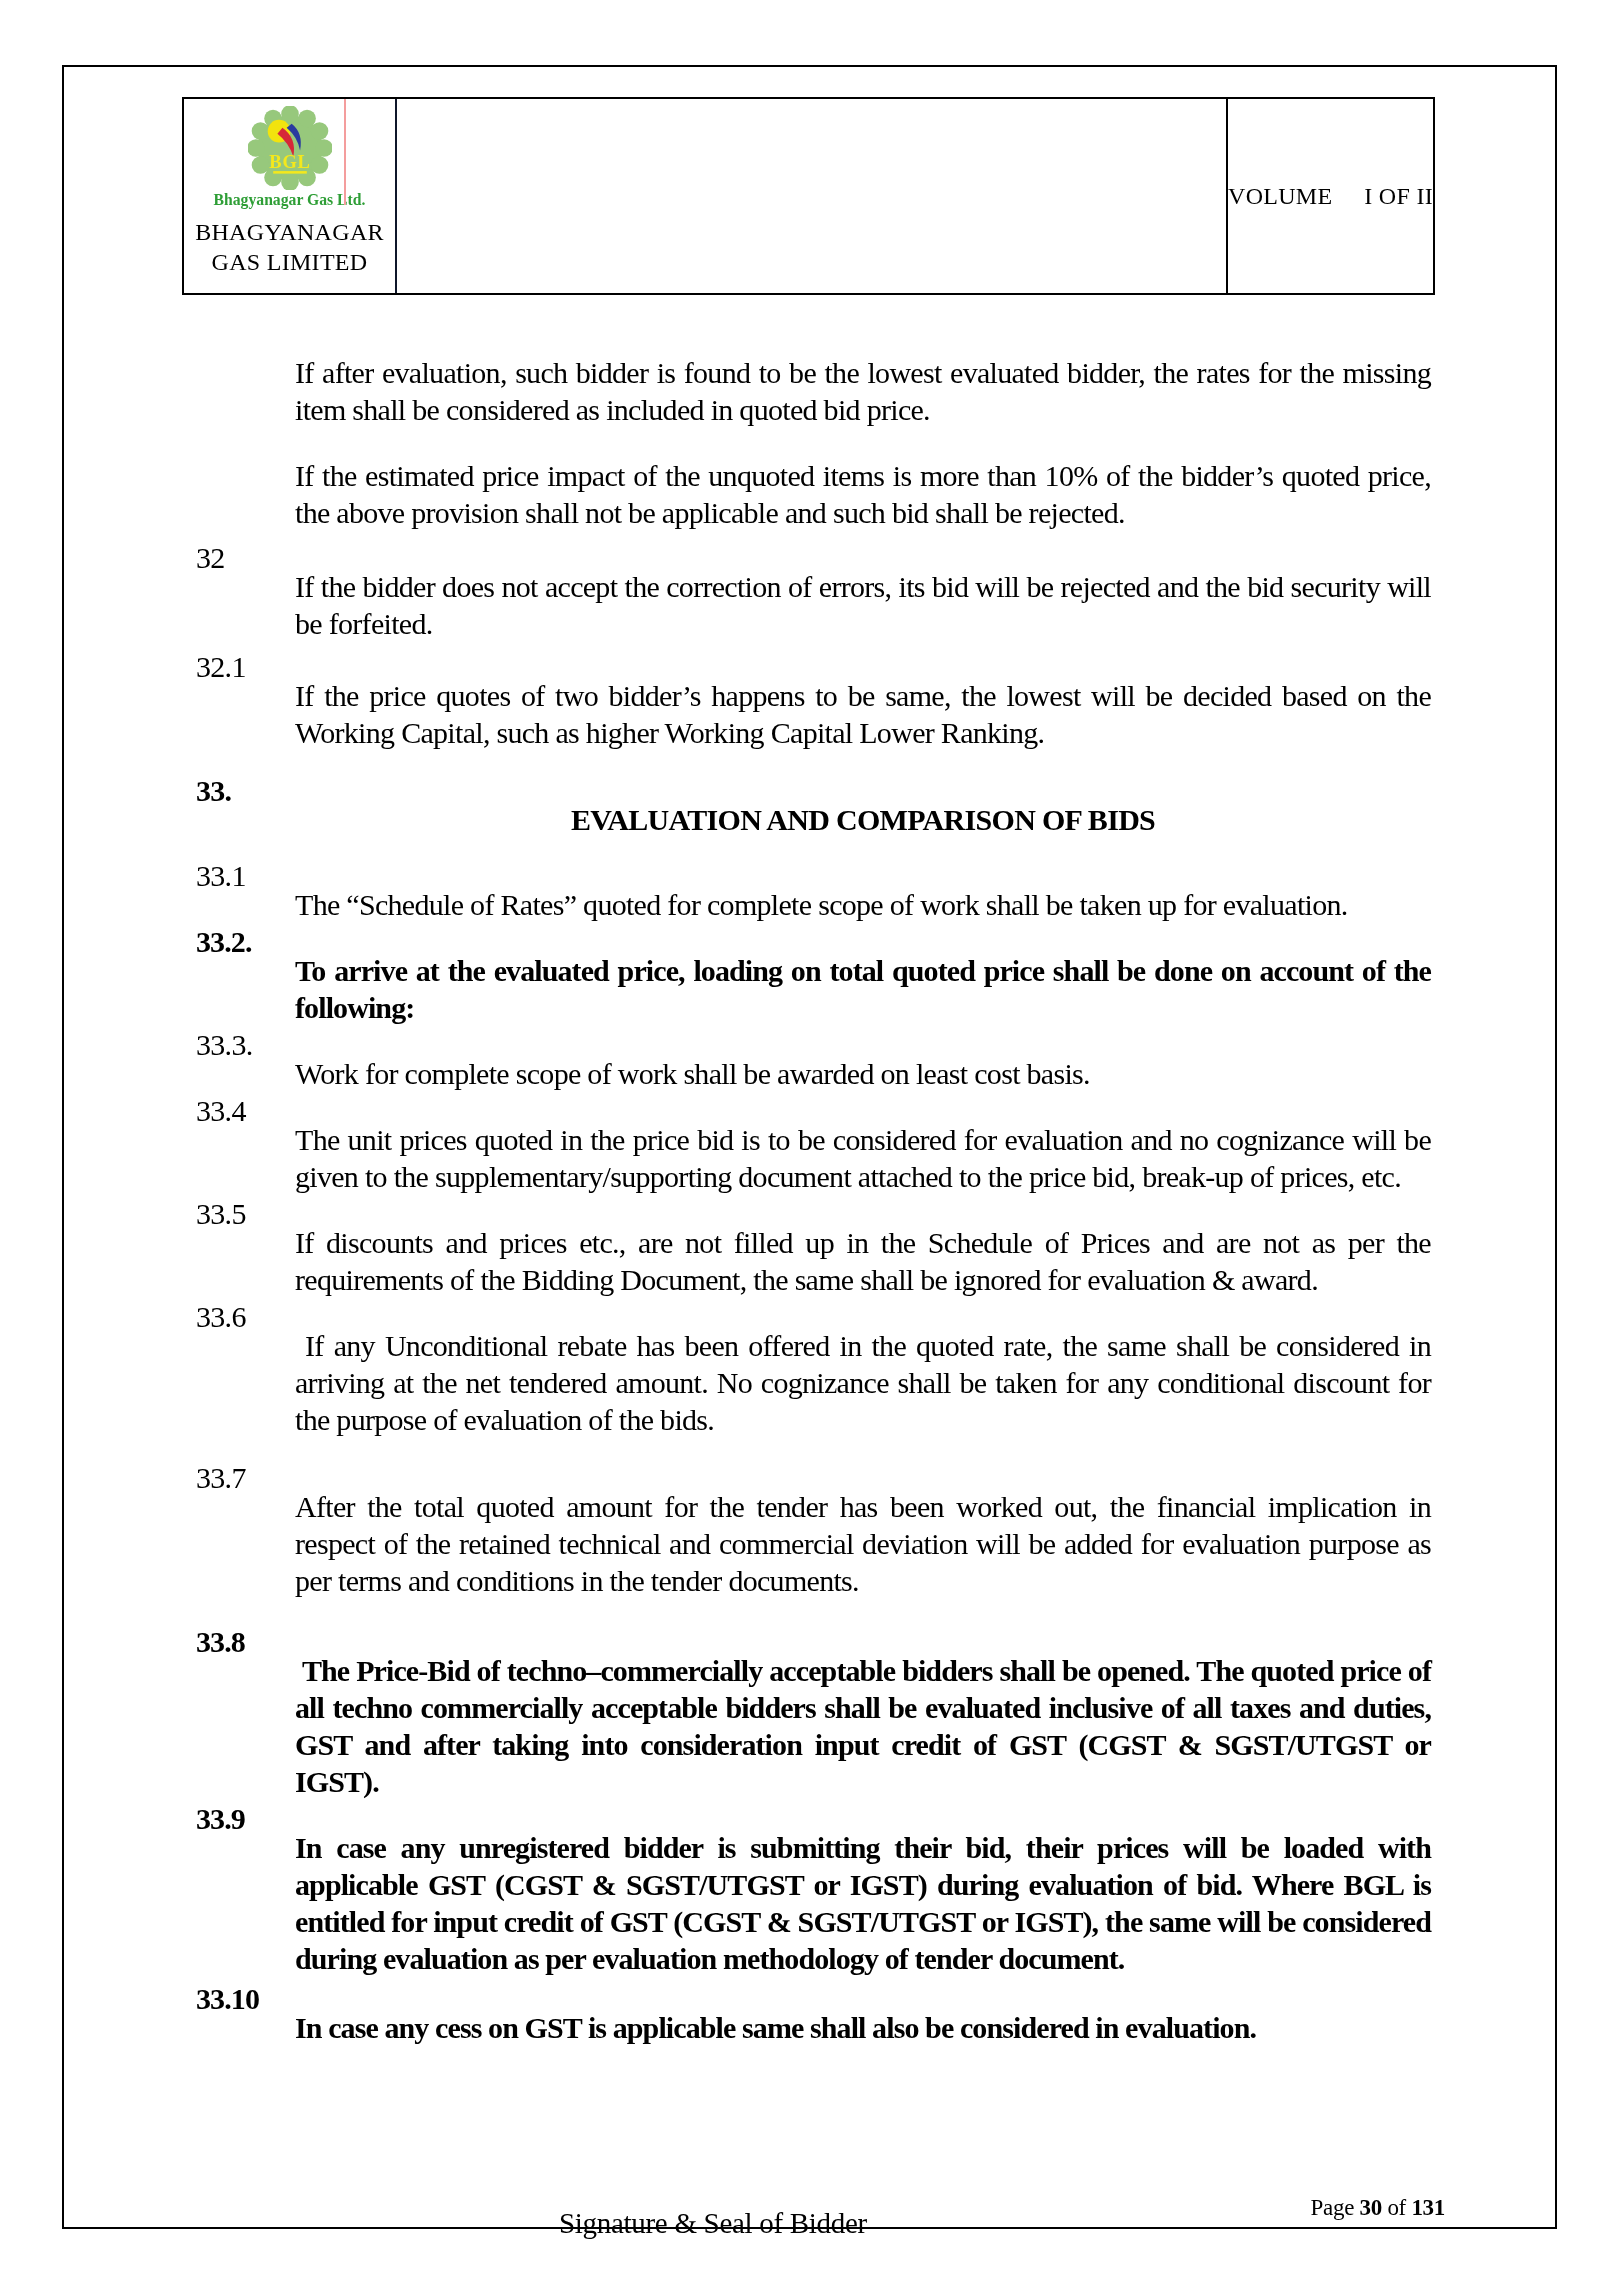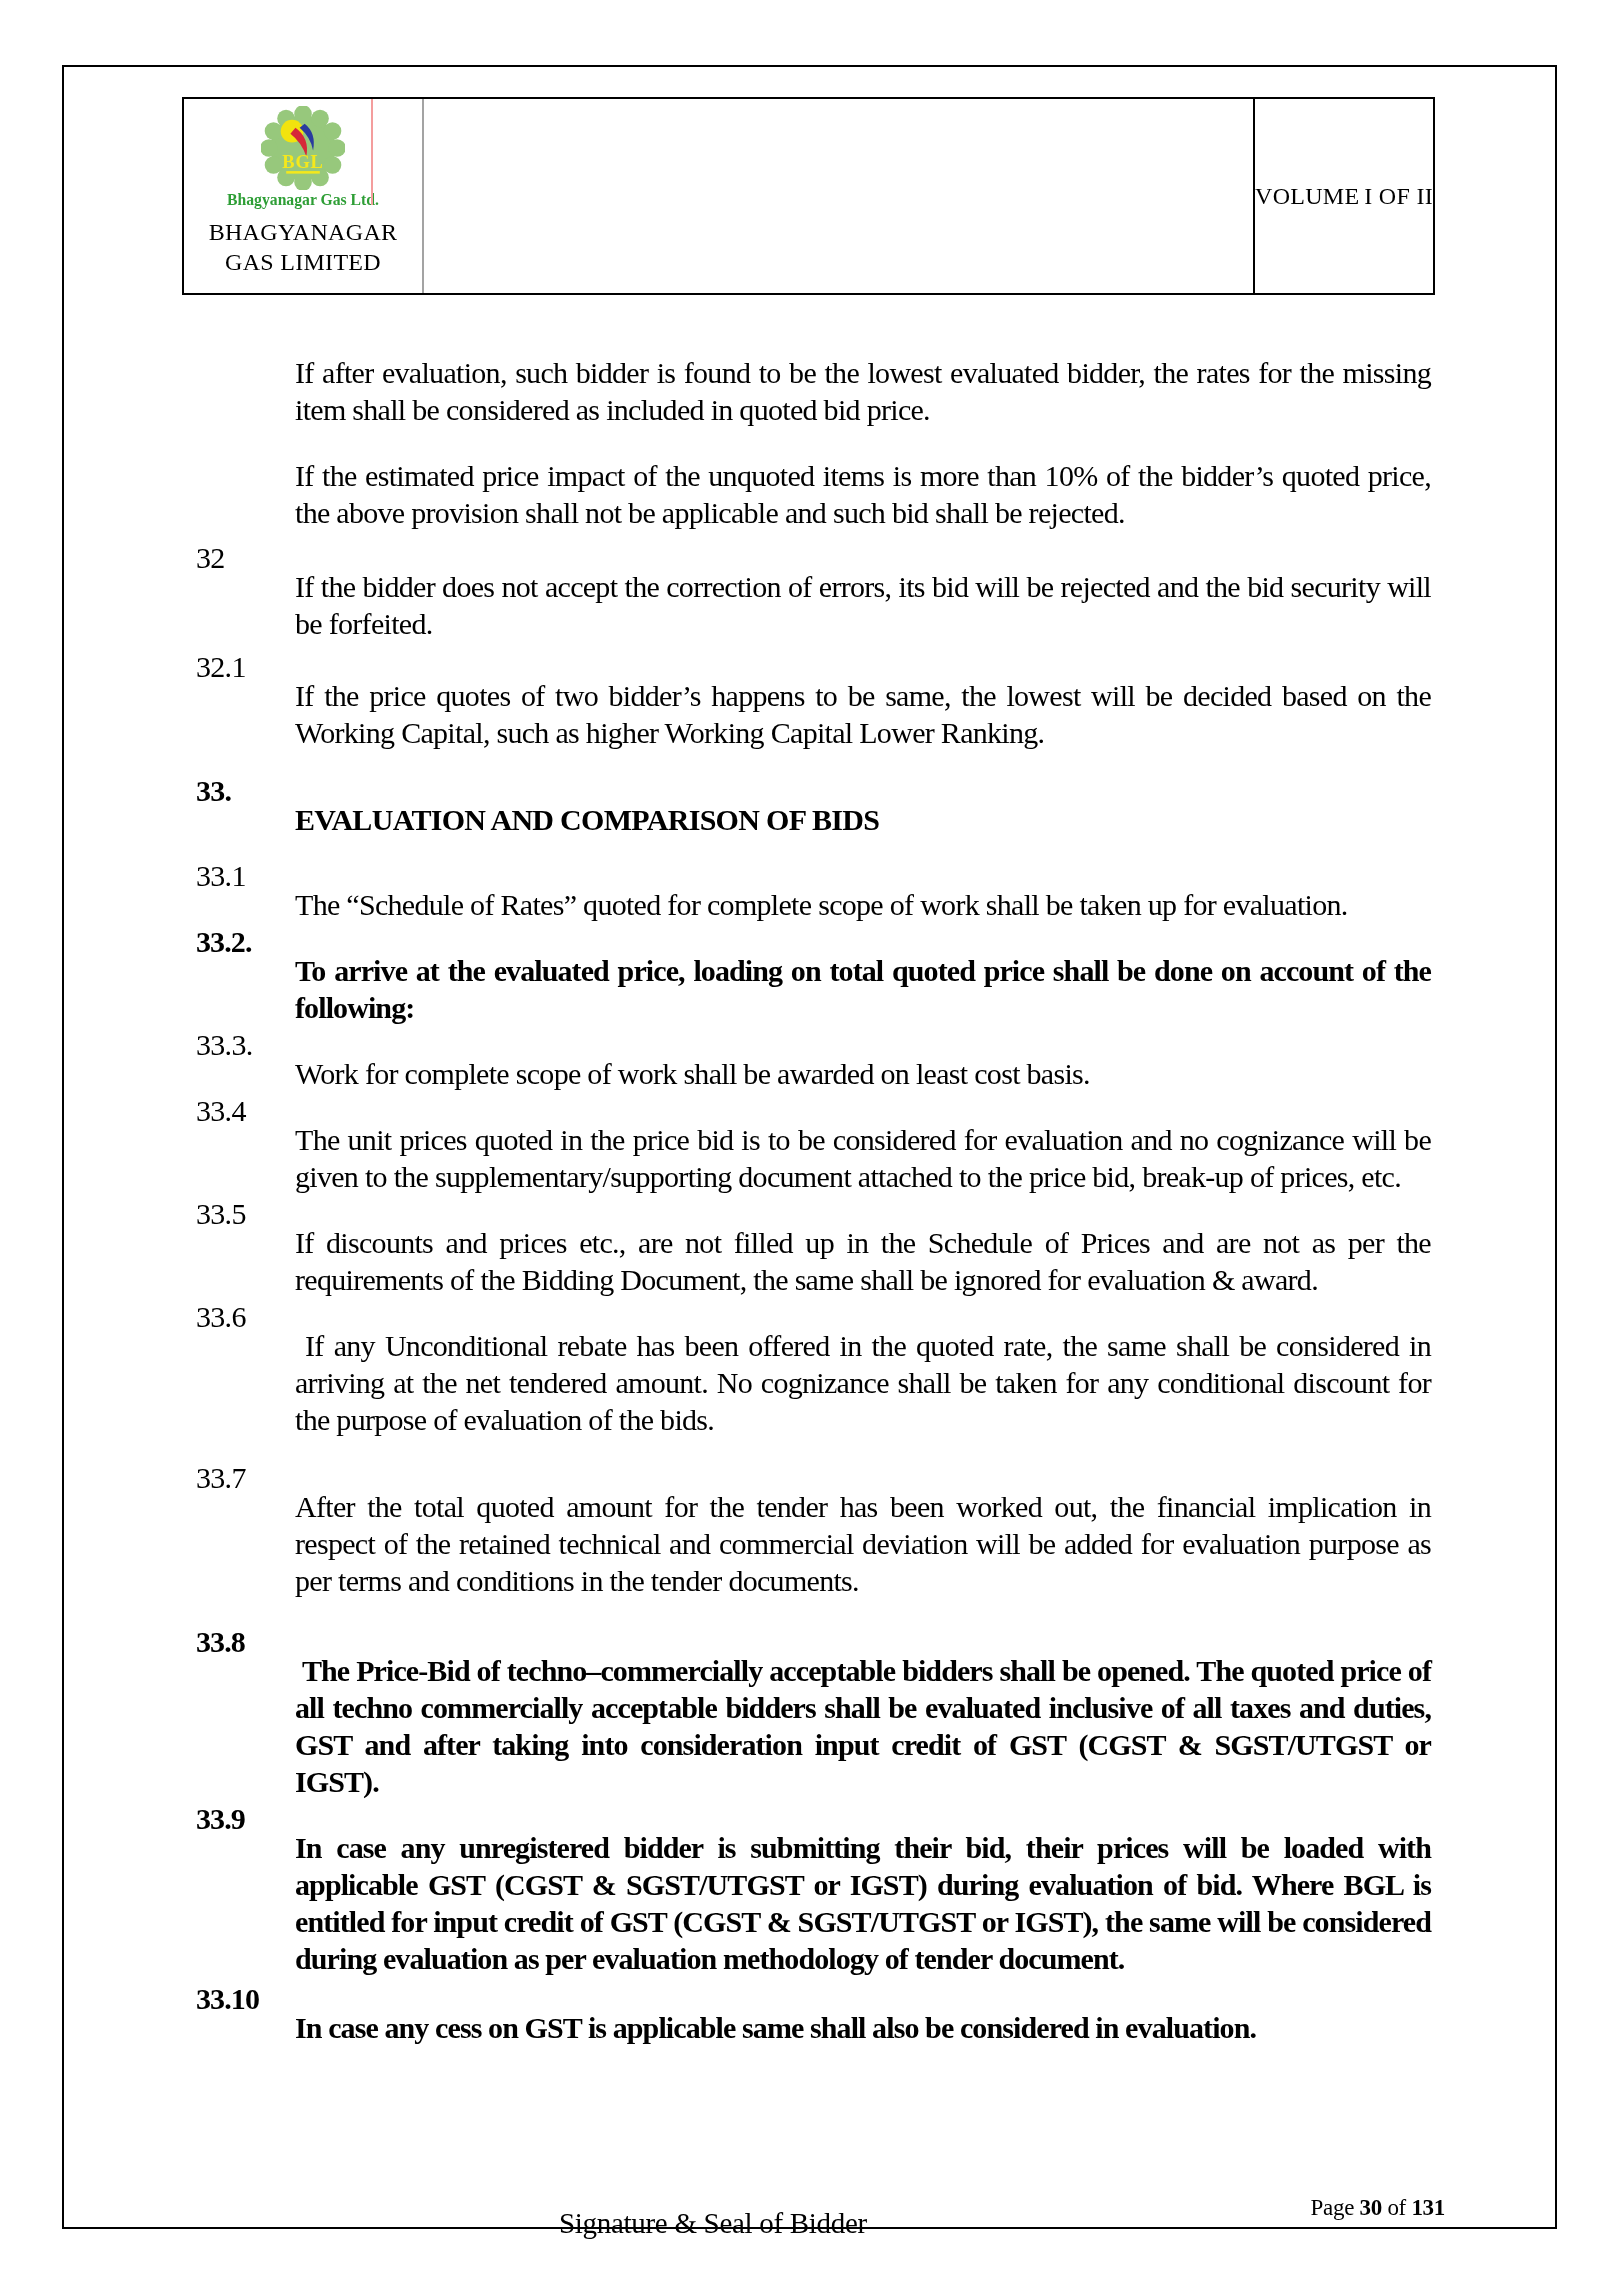--- a/index.html
+++ b/index.html
@@ -11,40 +11,40 @@
     position:absolute; left:62px; top:65px; width:1495px; height:2164px;
     border:2.6px solid #000;
   }
 
   
   .header-table {
     position:absolute; left:182px; top:97px; width:1253px; height:198px;
     border:2px solid #000; display:flex; background:#fff;
   }
   .h-cell { height:100%; }
-  .cell-logo { width:240px; border-right:2px solid #a3a3a3; position:relative; text-align:center; padding-top:6.5px; }
+  .cell-logo { width:213px; border-right:2px solid #0f172a; position:relative; text-align:center; padding-top:6.5px; }
   .cell-title { width:831px; border-right:2px solid #000; text-align:center; padding-top:3.3px; }
   .cell-volume { flex:1; display:flex; flex-direction:row; align-items:center; justify-content:space-between; }
 
   .logo-svg { display:block; margin:0 auto; width:84px; height:84px; }
   .logo-caption { font-size:15.7px; font-weight:600; color:#2e9e36; line-height:18.3px; margin-top:1.3px; }
   .company-name { font-size:24px; line-height:30px; margin-top:7.9px; letter-spacing:0.3px; }
   .pink-line { position:absolute; top:0; right:49px; width:2px; height:106px; background:#f49d9d; }
 
   .title-line { font-size:31px; font-weight:bold; line-height:38px; letter-spacing:-0.3px; white-space:nowrap; }
   .volume-line { font-size:24px; line-height:35px; letter-spacing:0.3px; }
 
   
   .doc-body { position:absolute; left:196px; top:325px; width:1235px; font-size:30px; line-height:37px; letter-spacing:-0.7px; }
   .clause { display:flex; }
   .clause-num { width:99px; flex:none; }
   .clause-text { flex:1; text-align:justify; white-space:pre-wrap;margin-top:29px; }
   .clause.bold { font-weight:bold; letter-spacing:-0.9px; }
   .clause.heading { font-weight:bold; margin-top:21.6px; margin-bottom:18.3px; letter-spacing:-0.7px; }
-  .clause.heading .clause-text { text-align:left; white-space:normal;font-family:Liberation Serif, serif; }
+  .clause.heading .clause-text { text-align:center; white-space:normal;font-family:Liberation Serif, serif; }
   .sp-a { margin-top:7.9px; }
   .sp-b { margin-top:5.9px; }
   .sp-c { margin-top:21px; }
   .sp-d { margin-top:24px; }
   .sp-e { margin-top:3.3px; }
 
   
   .footer-sig { position:absolute; left:559px; top:2195px; font-size:29px; letter-spacing:-0.3px;margin-top:12px; }
   .footer-page { position:absolute; right:178px; top:2195px; font-size:23px; letter-spacing:-0.3px; text-align:right; }
   .footer-page .b { font-weight:bold; }

